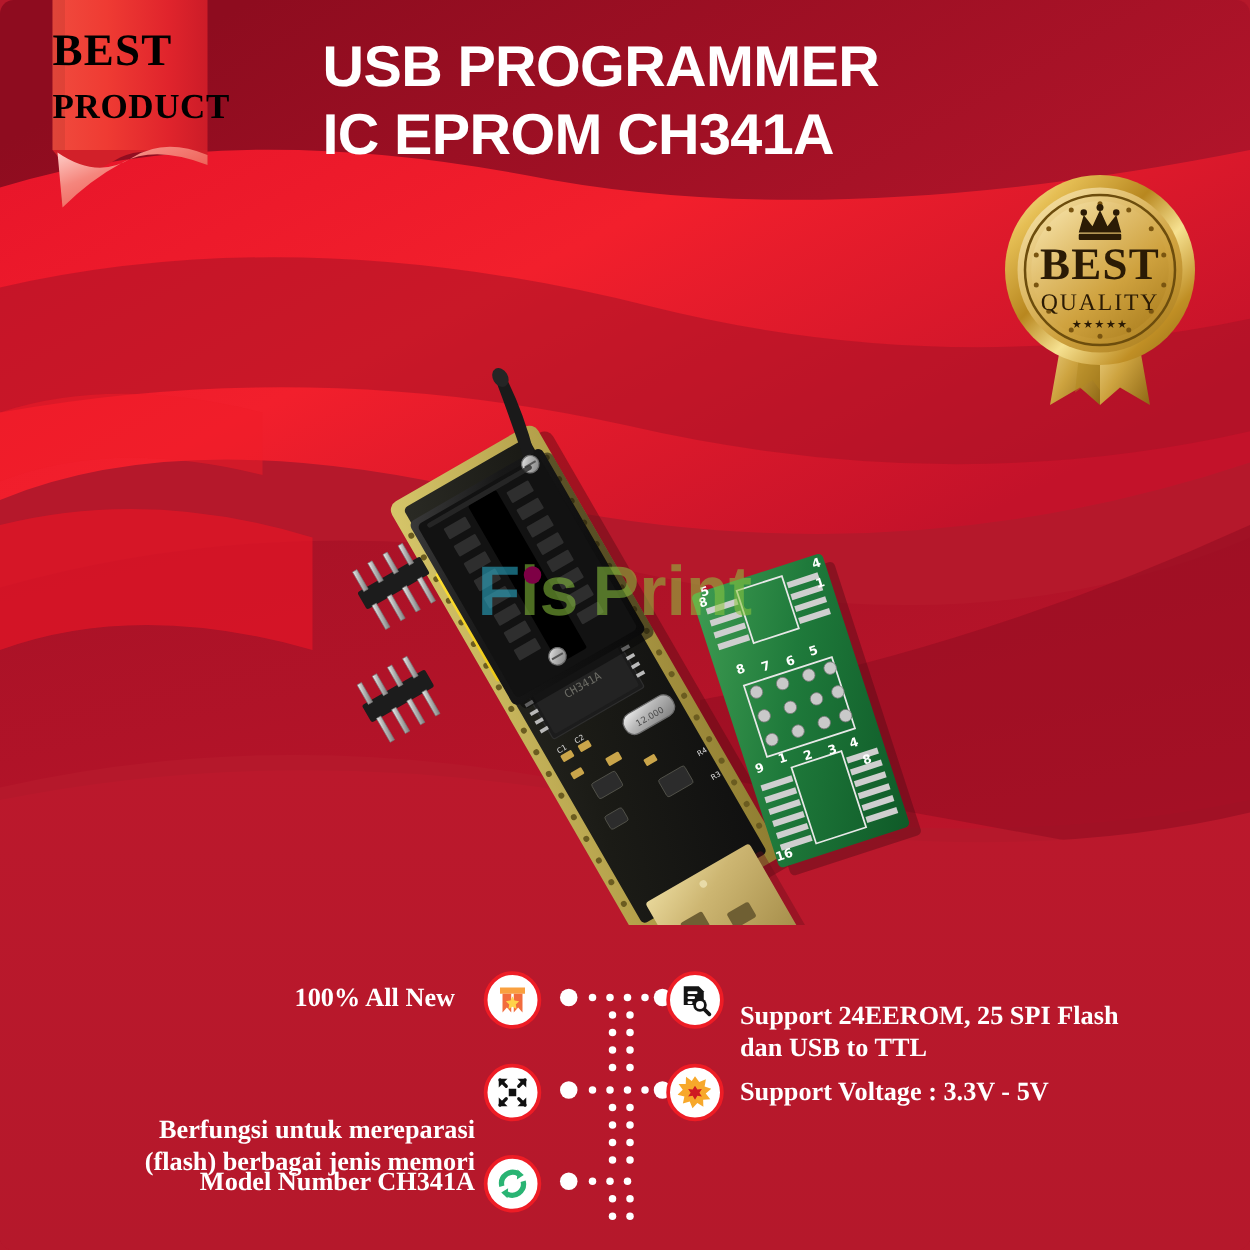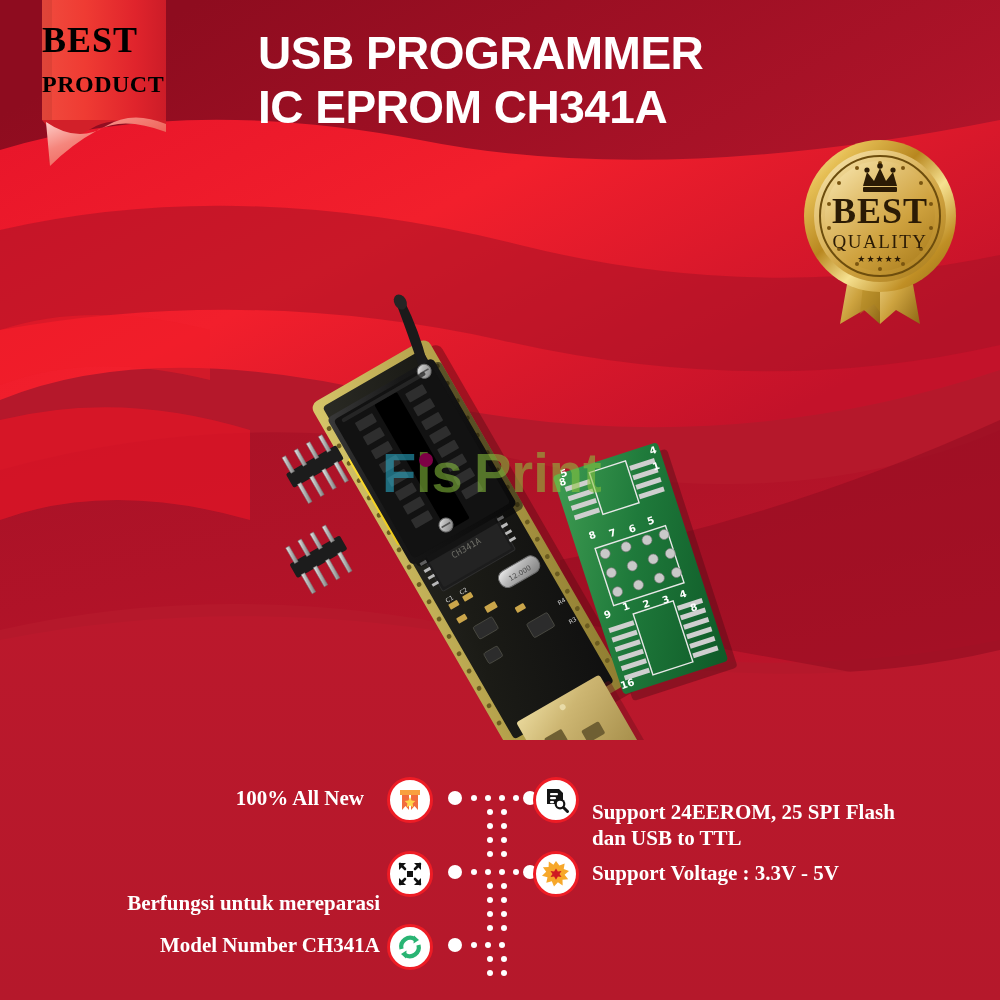--- a/index.html
+++ b/index.html
@@ -1,32 +1,32 @@
 <!DOCTYPE html>
 <html><head>
 <meta charset="utf-8">
 <style>
   * { margin:0; padding:0; box-sizing:border-box; }
   html,body { width:1000px; height:1000px; overflow:hidden; }
   body {
     font-family:"Liberation Serif", serif;
     background:#b5182b;
   }
-  #poster { position:relative; width:1000px; height:1000px; overflow:hidden; }
+  #poster { position:relative; width:1000px; height:1000px; overflow:hidden;border-radius:11px; }
 
   
   .bg-base { position:absolute; inset:0; background:#b5182b; }
   .bg-svg  { position:absolute; inset:0; width:1000px; height:1000px; }
 
   
   .ribbon { position:absolute; left:42px; top:-6px; width:124px; height:0; }
   .ribbon svg { position:absolute; left:-14px; top:0; }
   .rb-best { position:absolute; left:0; top:28px; width:124px; font-size:36px;
              font-weight:bold; letter-spacing:1px; line-height:1; }
-  .rb-prod { position:absolute; left:0; top:78px; width:136px; font-size:24px;
+  .rb-prod { position:absolute; left:0; top:78px; width:136px; font-size:28px;
              font-weight:bold; letter-spacing:.5px; line-height:1; }
 
   
   .headline { position:absolute; left:258px; top:26px; width:560px;
               font-family:Liberation Sans, sans-serif; color:#ffffff;
               font-weight:bold; font-size:46px; line-height:1.18;
               letter-spacing:-0.5px; }
   .headline div { white-space:nowrap; }
 
   
@@ -561,20 +561,21 @@
       <svg width="28" height="28" viewBox="0 0 28 28">
         <path d="M4,4 H24 V9 H4 Z" fill="#f9a03f"></path>
         <path d="M6,9 H13 V24 L9.5,20 L6,24 Z" fill="#f26c3d"></path>
         <path d="M15,9 H22 V24 L18.5,20 L15,24 Z" fill="#f26c3d"></path>
         <path d="M14,11 l1.6,3.4 3.7,.5 -2.7,2.6 .7,3.7 -3.3,-1.8 -3.3,1.8 .7,-3.7 -2.7,-2.6 3.7,-.5 Z" fill="#ffd24a"></path>
       </svg>
     </div>
 
     <div class="feat-text left" style="left:40px; top:86px; width:340px;margin-top:44px;">
       <div>Berfungsi untuk mereparasi</div>
+      <div>(flash) berbagai jenis memori</div>
     </div>
     <div class="ficon" style="left:387px; top:91px;">
       <svg width="28" height="28" viewBox="0 0 28 28">
         <rect x="11" y="11" width="6" height="6" fill="#111"></rect>
         <g stroke="#111" stroke-width="2.6" stroke-linecap="round">
           <path d="M9,9 L4,4"></path>
             <path d="M19,9 L24,4"></path>
           <path d="M9,19 L4,24"></path>
             <path d="M19,19 L24,24"></path>
         </g>

